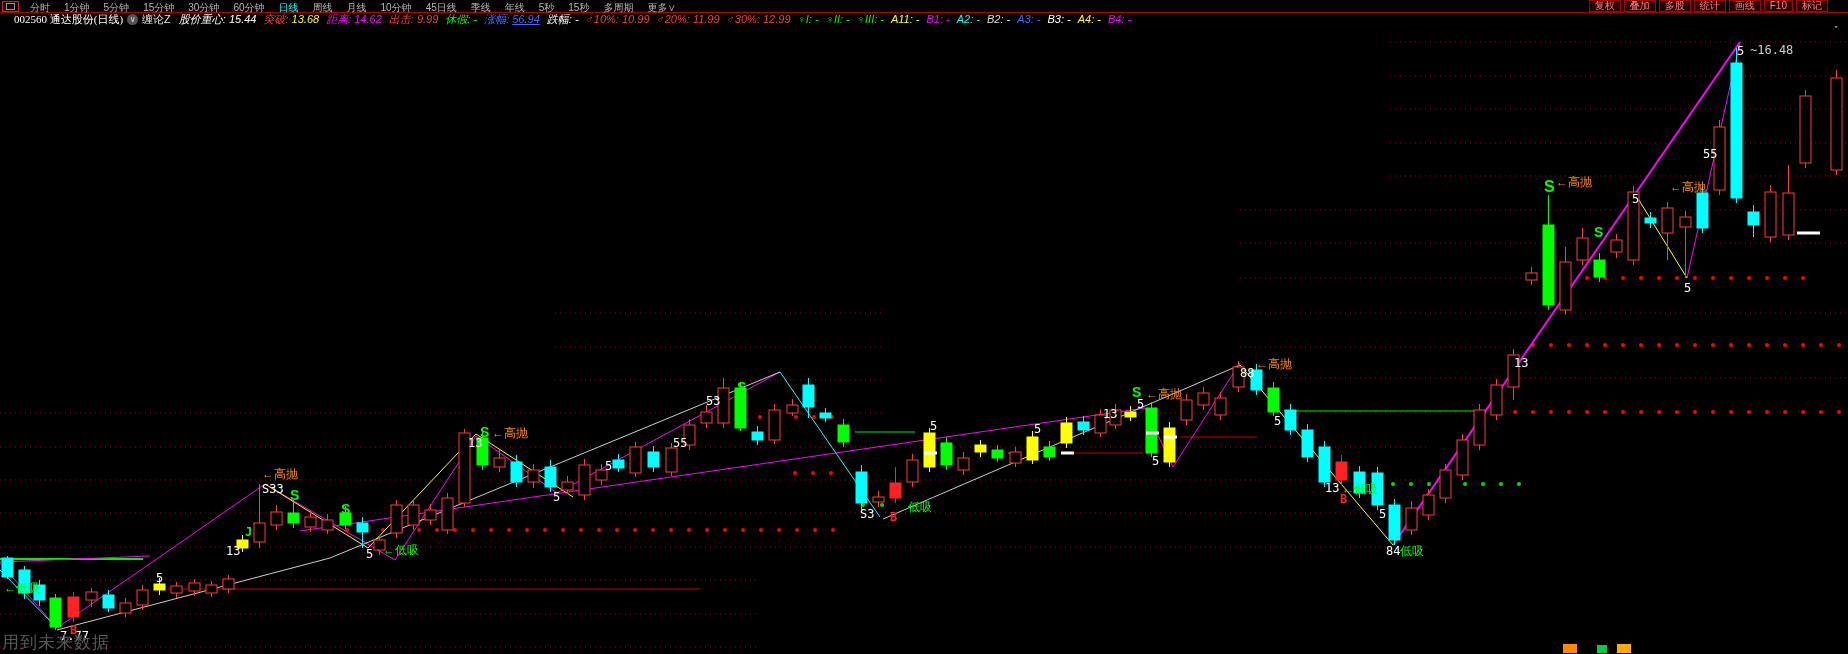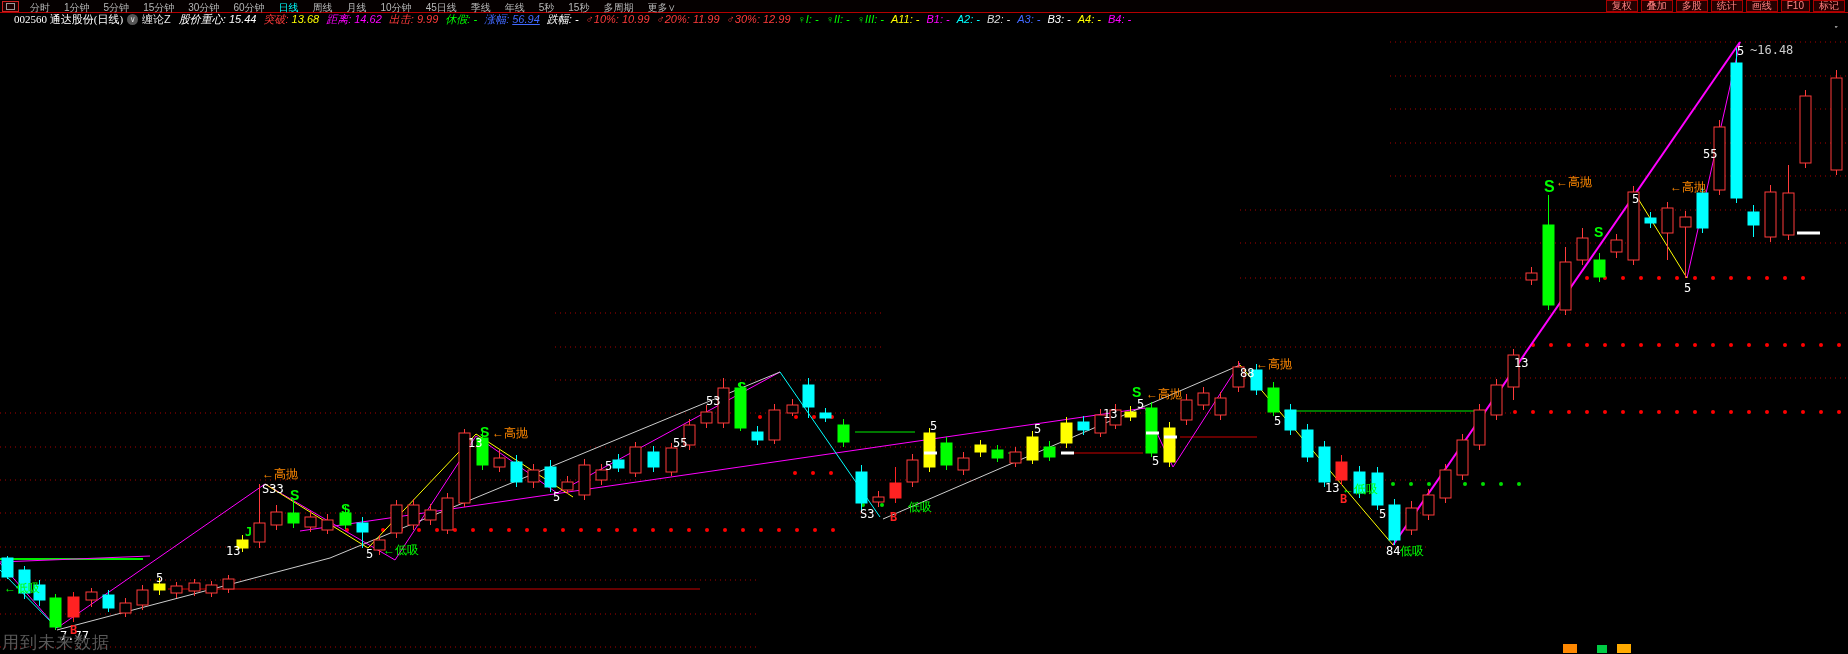--- a/index.html
+++ b/index.html
@@ -7,21 +7,21 @@
        font-family:"Liberation Sans",sans-serif;}
   
   #toolbar{position:absolute;left:0;top:0;width:1848px;height:12px;
     background:#050000;display:flex;align-items:center;white-space:nowrap;
     border-bottom:1px solid #b30000;}
   #tb-icon{width:15px;height:9px;border:1px solid #cc2222;margin:0 4px 0 2px;
     background:#1a0000;display:inline-block;position:relative;}
   #tb-icon:before{content:"";position:absolute;left:3px;top:1px;width:7px;height:5px;border:1px solid #999;}
   .period{color:#b8b8b8;font-size:10px;line-height:11px;padding:0 7px;cursor:default;}
   .period.active{color:#00ffff;}
-  #tb-right{margin-left:auto;display:flex;align-items:center;padding-right:3px;}
+  #tb-right{margin-left:auto;display:flex;align-items:center;padding-right:20px;}
   .tb-btn{color:#ff8080;font-size:10px;line-height:10px;background:#250000;
     border:1px solid #aa0000;padding:0 5px;margin-left:3px;height:10px;}
   
   #infobar{position:absolute;left:0;top:13px;width:1848px;height:13px;background:#000;
     display:flex;align-items:center;white-space:nowrap;font-size:11px;line-height:13px;}
   #stock-title{color:#fff;margin:0 4px 0 14px;font-family:Liberation Serif, serif;}
   #collapse-icon{width:11px;height:11px;border-radius:50%;background:#555;color:#ddd;
     font-size:8px;line-height:11px;text-align:center;margin-right:4px;}
   #indicator-name{color:#e8e8e8;margin-right:8px;}
   .fld{margin-right:7px;font-style:italic;}

